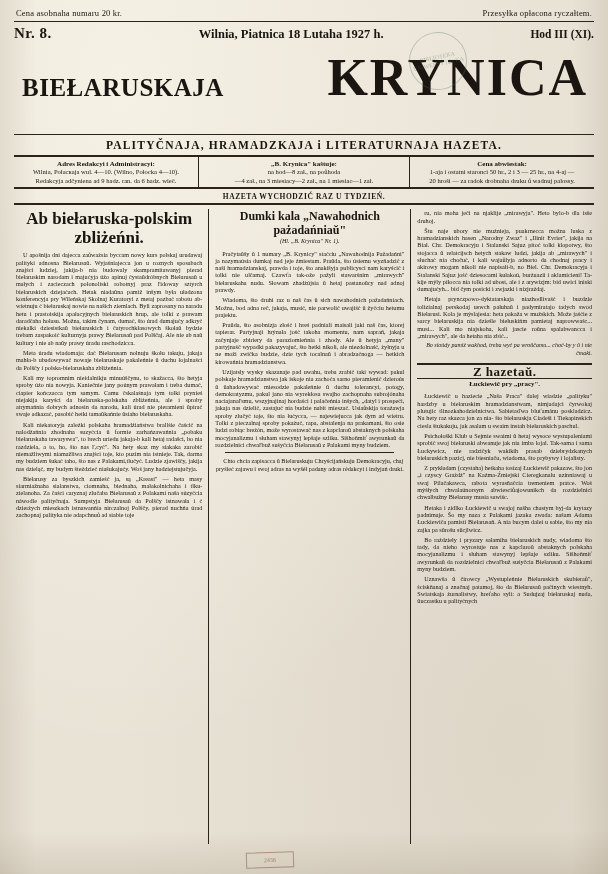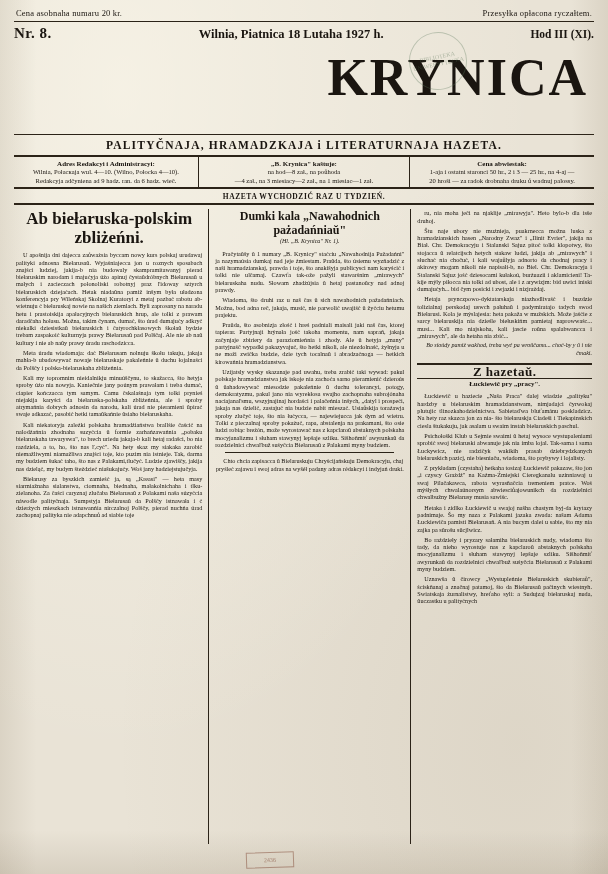--- a/index.html
+++ b/index.html
@@ -150,20 +150,21 @@
     <div>Przesyłka opłacona ryczałtem.</div>
   </div>
 
   <div class="masthead-num">
     <div class="issue">Nr. 8.</div>
     <div class="placedate">Wilnia, Piatnica 18 Lutaha 1927 h.</div>
     <div class="year">Hod III (XI).</div>
   </div>
 
   <div class="titlewrap">
+    <div class="title-left">BIEŁARUSKAJA</div>
     <div class="title-main">KRYNICA</div>
     <div class="stamp">BIBLIOTEKA UNIWERSYTECKA</div>
   </div>
 
   <div class="subtitle">PALITYČNAJA, HRAMADZKAJA i LITERATURNAJA HAZETA.</div>
 
   <div class="inforow">
     <div class="infocell">
       <div class="hd">Adres Redakcyi i Administracyi:</div>
       <div>Wilnia, Połacкaja wul. 4—10. (Wilno, Połocka 4—10).</div>

